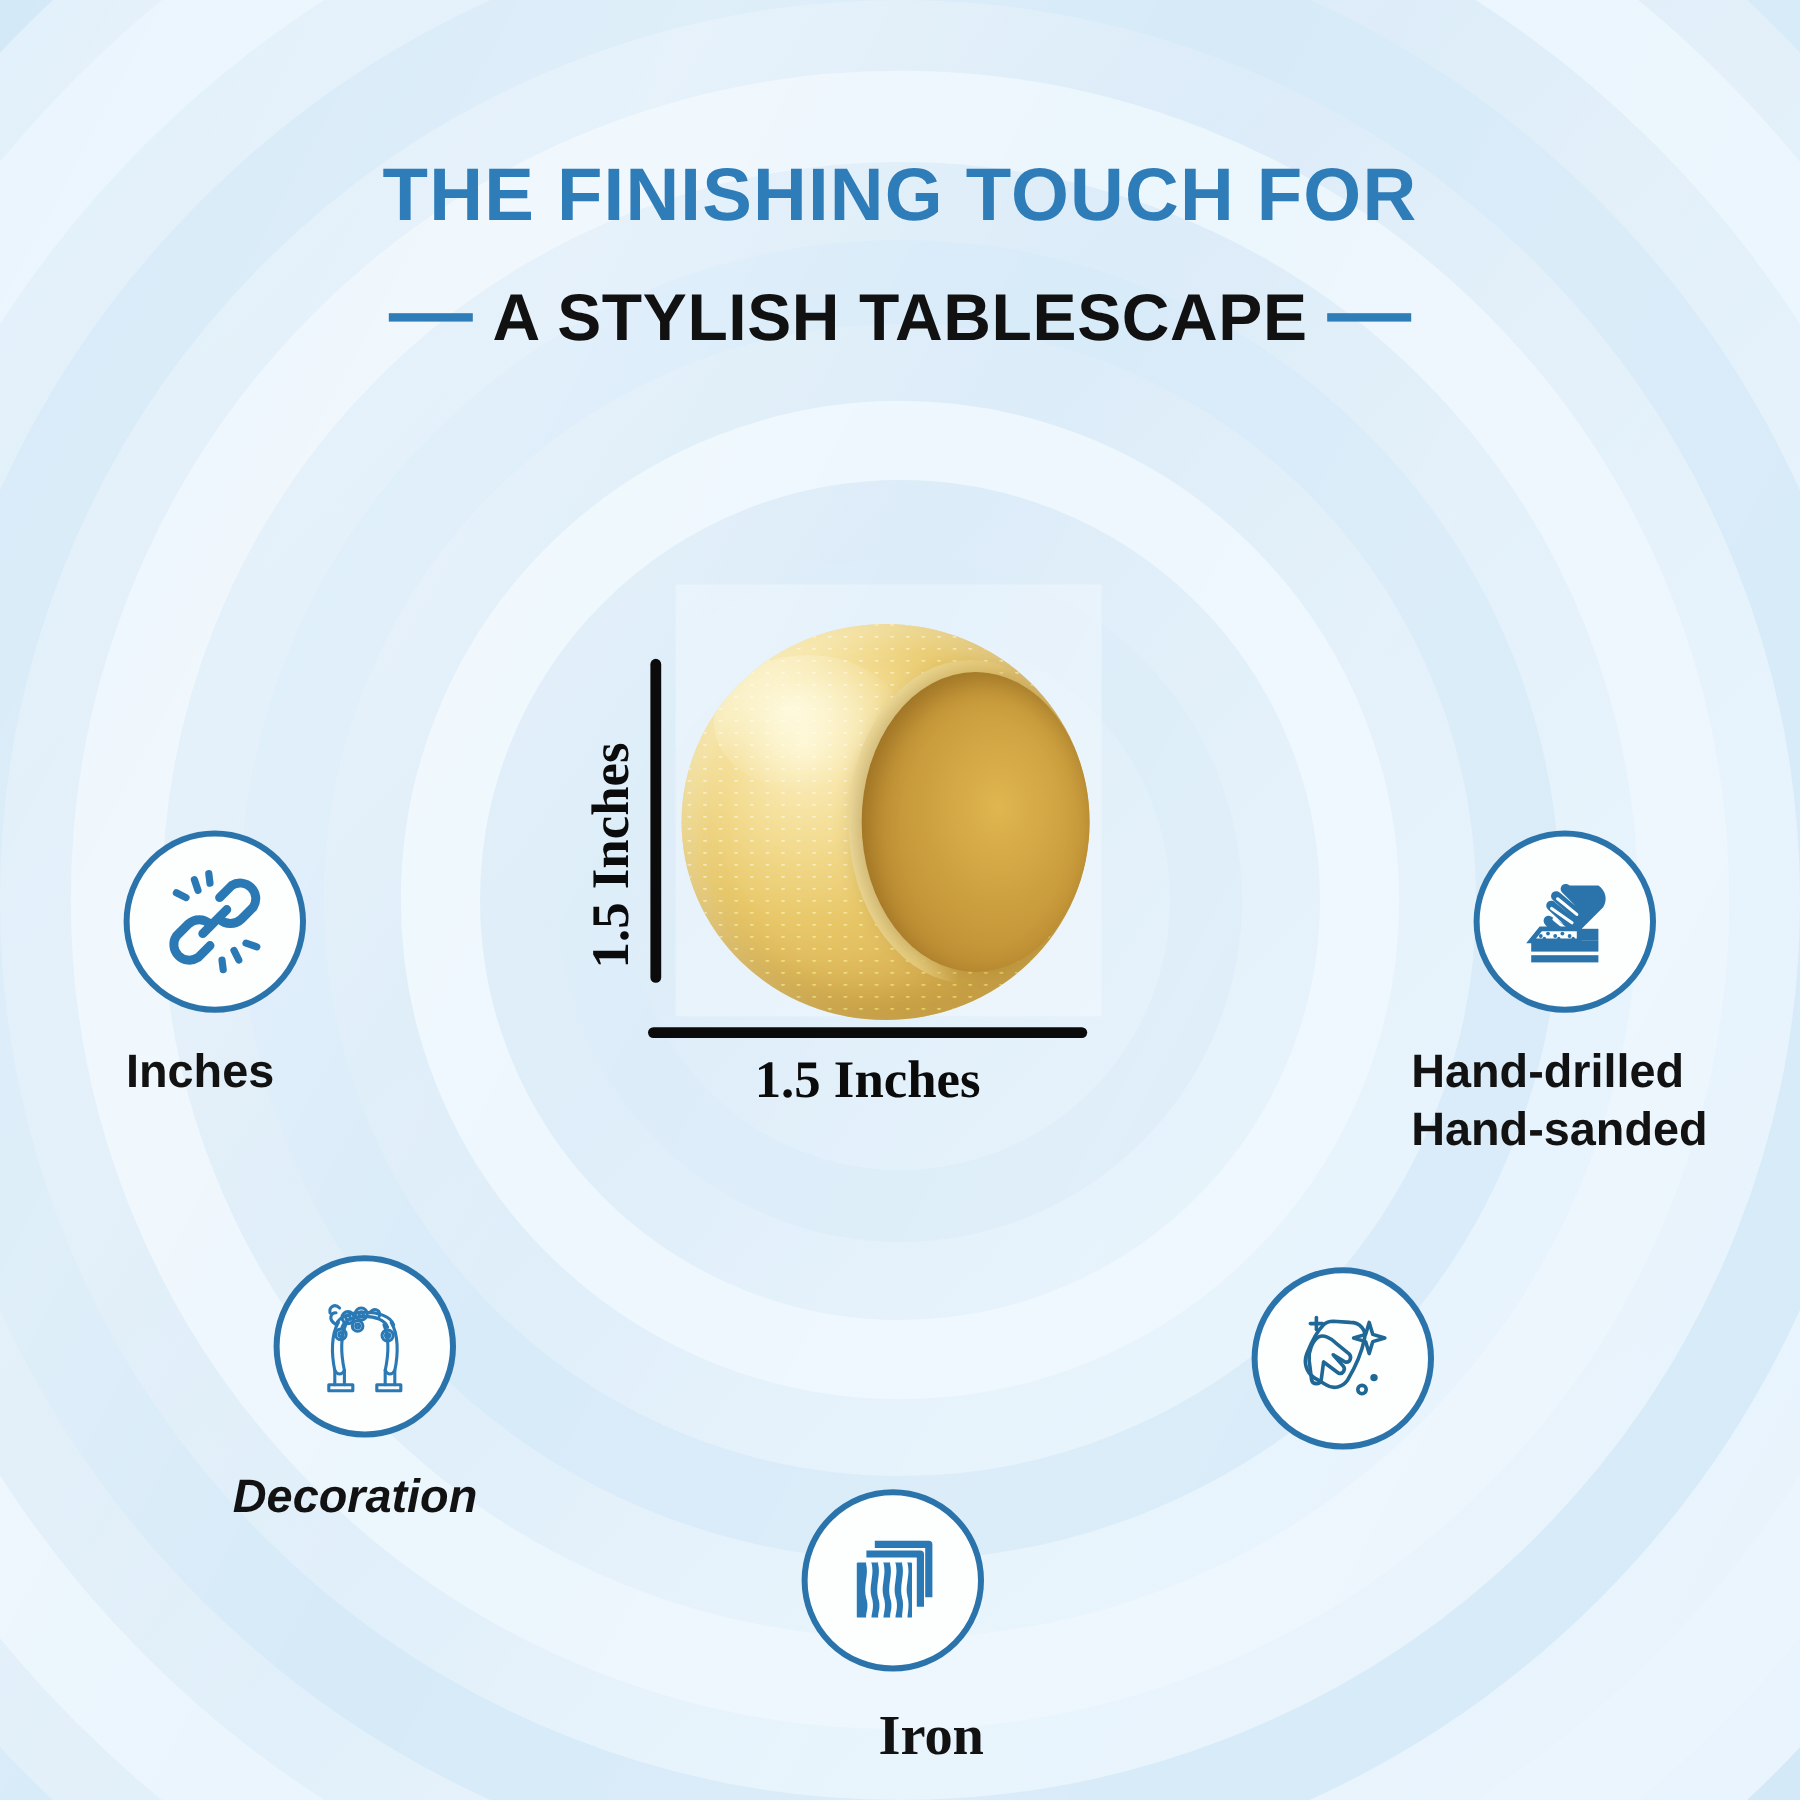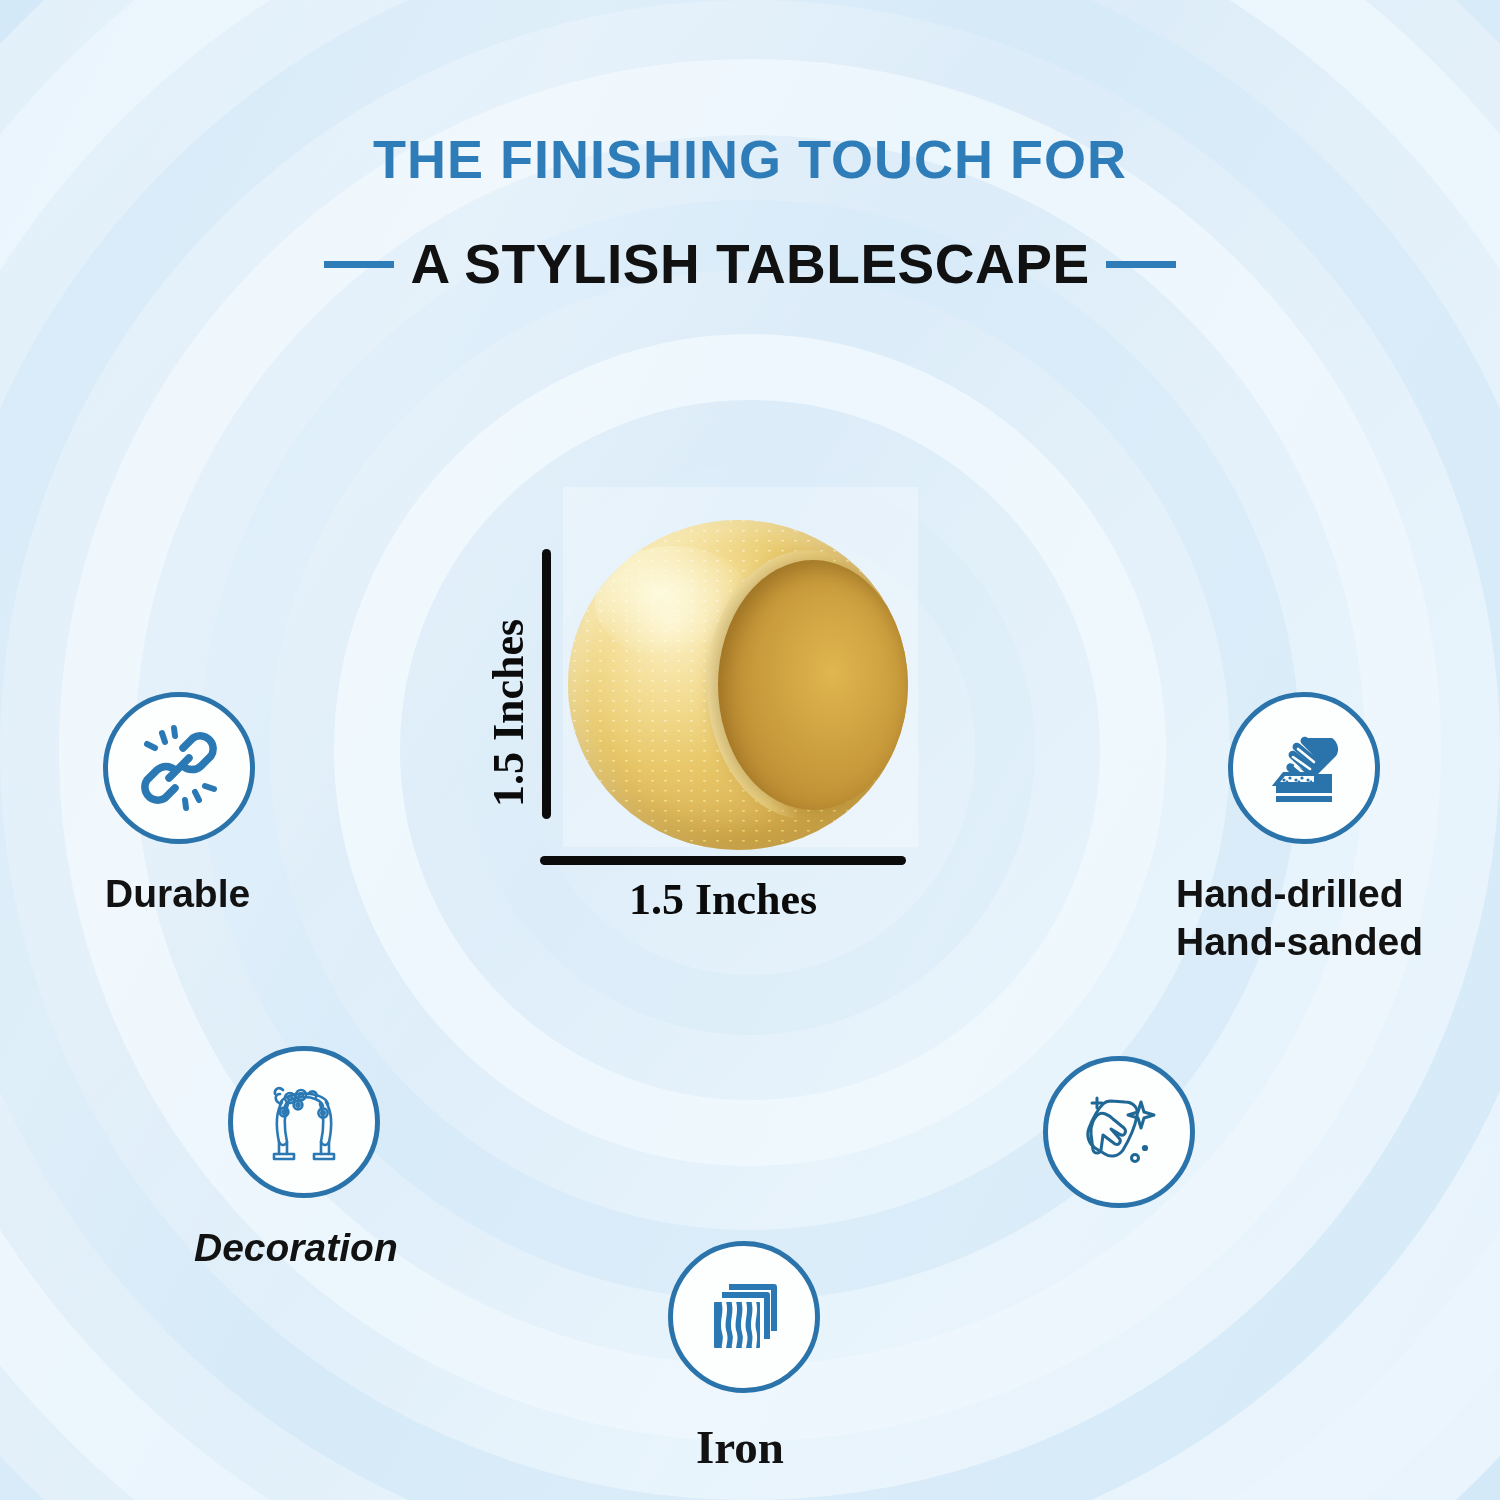--- a/index.html
+++ b/index.html
@@ -51,21 +51,21 @@
   }
 
   
   .headline {
     position: absolute;
     left: 0;
     right: 0;
     top: 132px;
     text-align: center;
     color: #2e7cb8;
-    font-size: 54px;
+    font-size: 62px;
     font-weight: 700;
     letter-spacing: 1px;
     line-height: 1.0;
     white-space: nowrap;
     font-family: "Liberation Sans", sans-serif;
   }
   .subline-wrap {
     position: absolute;
     left: 0;
     right: 0;
@@ -237,21 +237,21 @@
     font-weight: 700;
   }
 
   
   #f-durable   { left: 103px;  top: 692px; }
   #f-durable .feature-label { margin-left: 2px; }
 
   #f-decoration{ left: 228px;  top: 1046px; }
   #f-decoration .feature-label { margin-left: -34px; font-style: italic; }
 
-  #f-iron      { left: 668px;  top: 1241px; }
+  #f-iron      { left: 668px;  top: 1241px; text-align: right; }
   #f-iron .feature-label { margin-left: 28px; }
 
   #f-hand      { left: 1228px; top: 692px; }
   #f-hand .feature-label { margin-left: -52px; }
 
   #f-drywipe   { left: 1043px; top: 1056px; }
   #f-drywipe .feature-label { margin-left: -12px; }
 </style>
 </head>
 <body>
@@ -310,21 +310,21 @@
         <g stroke="#2b79b4" stroke-width="6" stroke-linecap="round">
           <path d="M34 22 L31 13"></path>
           <path d="M24 28 L16 24"></path>
           <path d="M44 16 L43 8"></path>
           <path d="M64 72 L68 80"></path>
           <path d="M74 66 L83 69"></path>
           <path d="M54 80 L55 88"></path>
         </g>
       </svg>
     </div>
-    <div class="feature-label">Durable</div>
+    <div class="feature-label">Inches</div>
   </div>
 
   <div class="feature" id="f-decoration">
     <div class="icon-circle">
       <svg width="100" height="100" viewBox="0 0 100 100" aria-hidden="true">
         <g fill="none" stroke="#2b79b4" stroke-width="2.6" stroke-linecap="round" stroke-linejoin="round">
 
           <path d="M26 32 C30 18 70 18 74 32"></path>
           <path d="M31 34 C35 22 65 22 69 34"></path>
 

